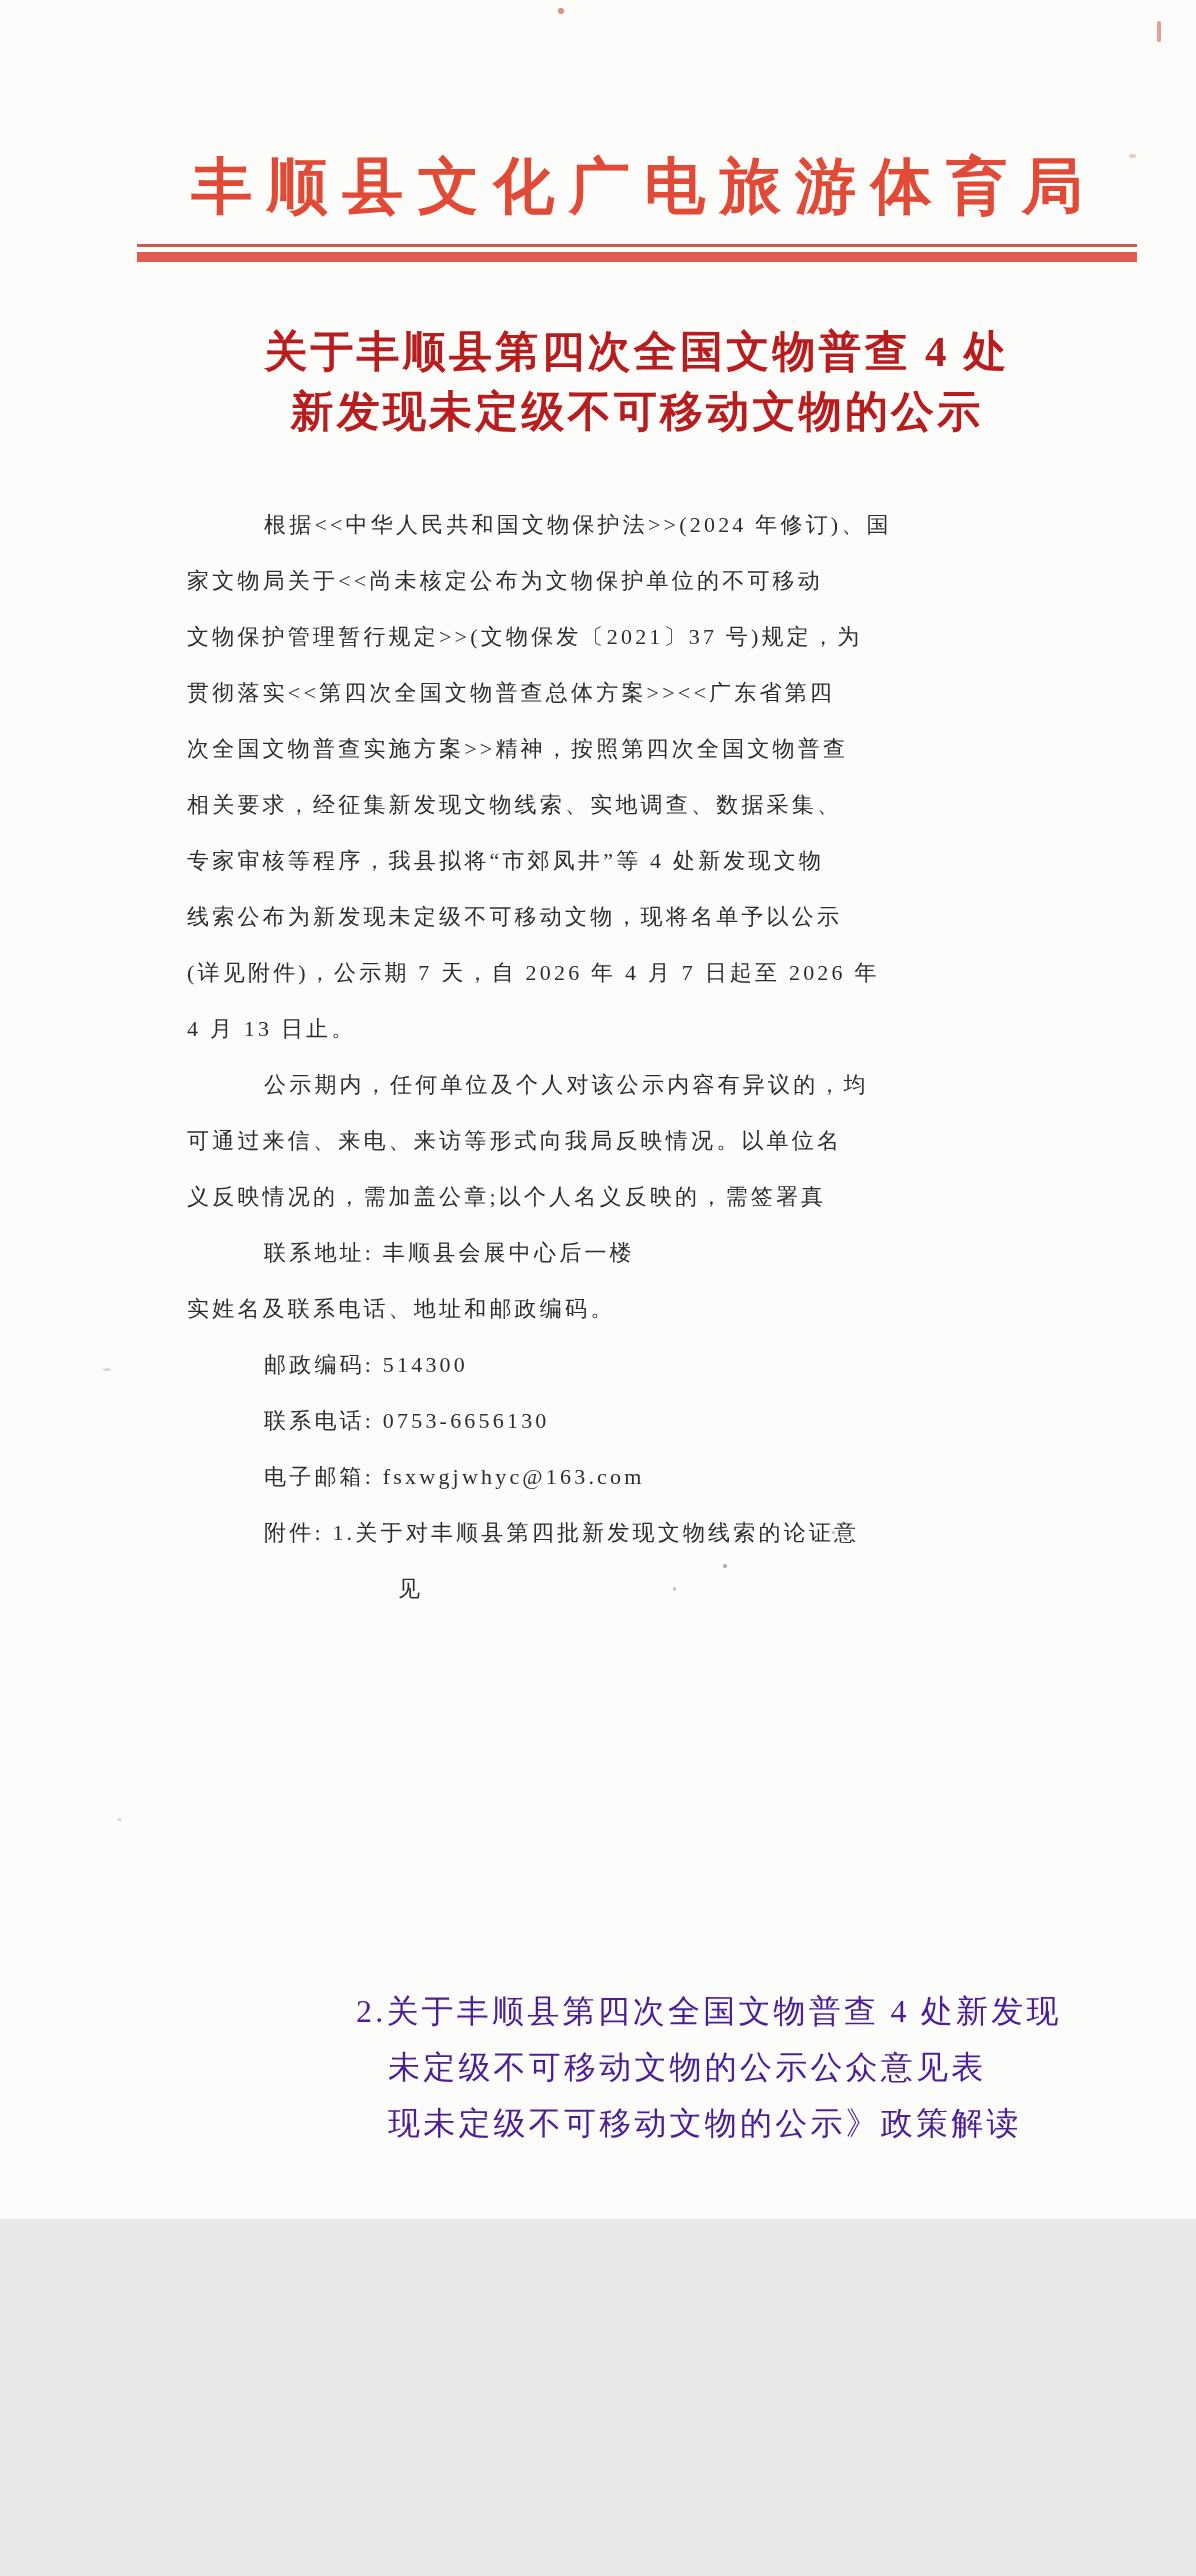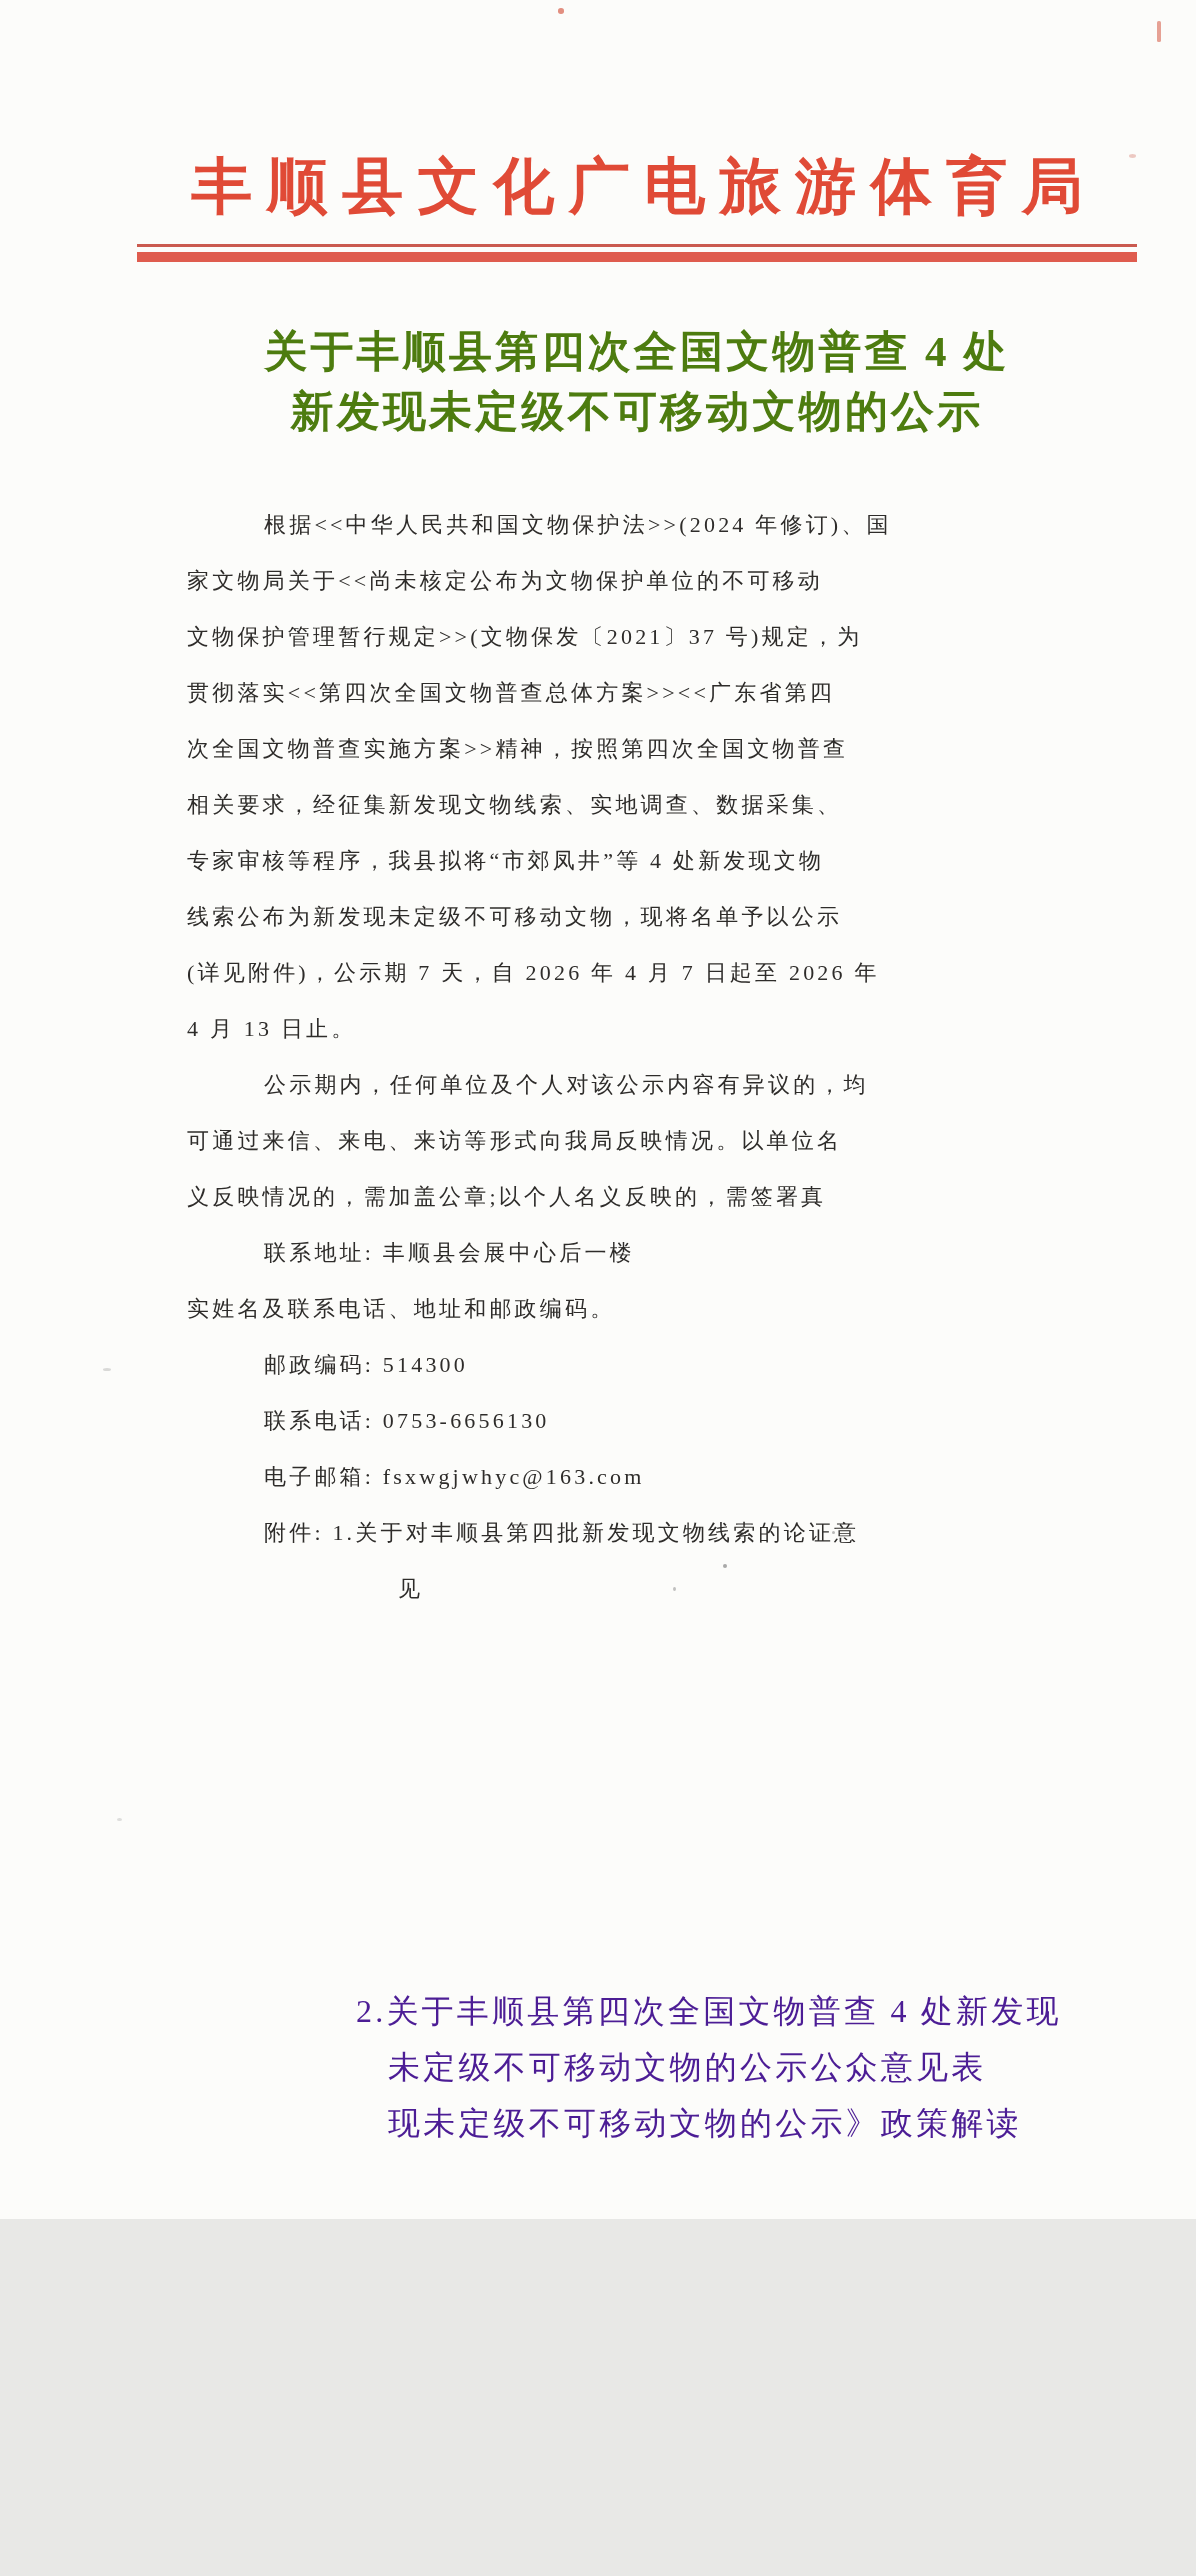--- a/index.html
+++ b/index.html
@@ -19,21 +19,21 @@
     letter-spacing:14.5px;text-indent:14.5px;
     color:#e04a36;
     white-space:nowrap;
   }
   .rule{position:absolute;left:137px;width:1000px;}
   .rule-thin{top:244px;height:3.2px;background:#ca5a4f;}
   .rule-thick{top:252px;height:9.6px;background:#df5c4e;}
   
   .doc-title{
     position:absolute;left:137px;top:322px;width:1000px;
-    text-align:center;color:#4d7c0f;
+    text-align:center;color:#b91c1c;
     font-size:43px;font-weight:bold;line-height:60px;letter-spacing:3.2px;
   }
   
   .body-block{
     position:absolute;left:187px;top:497px;width:908px;
     font-size:22px;line-height:56px;letter-spacing:3.2px;
     color:#2e2c2a;
   }
   .body-block .ln{height:56px;white-space:nowrap;}
   .ind{padding-left:77px;}

